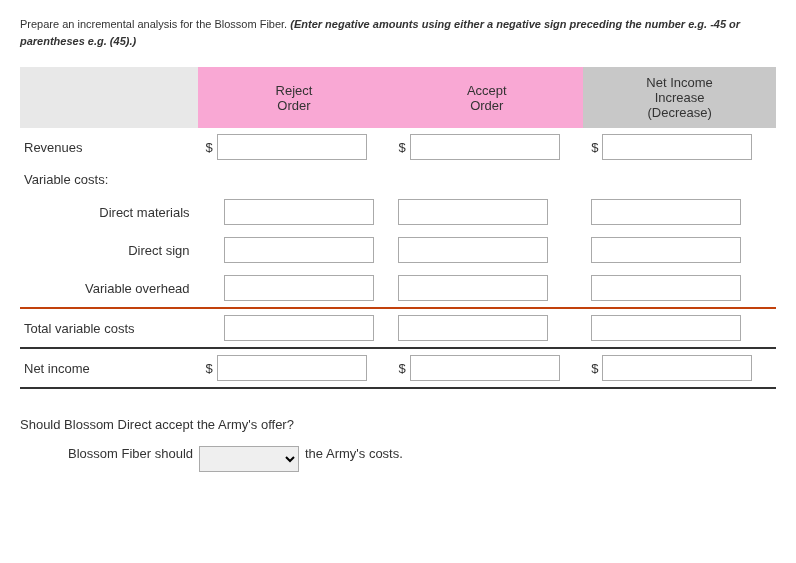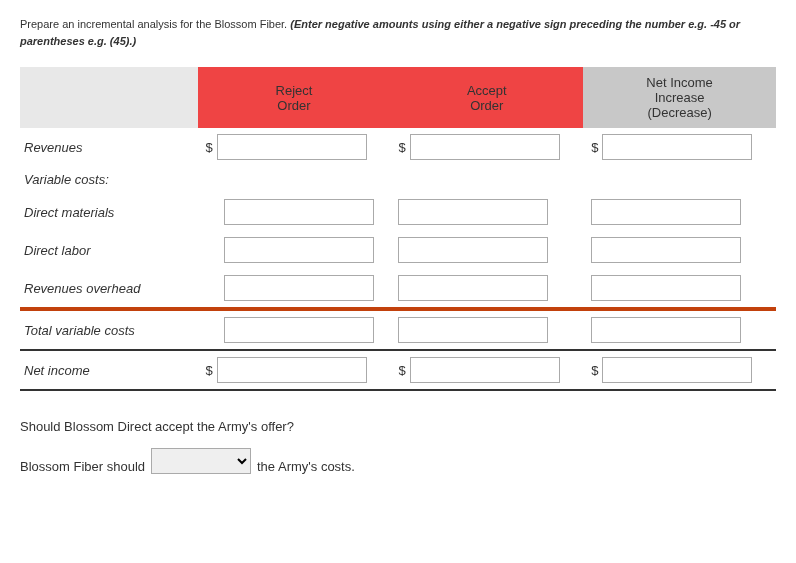--- a/index.html
+++ b/index.html
@@ -23,21 +23,21 @@
     }
     .table-wrapper {
       width: 100%;
       margin-bottom: 28px;
     }
     table {
       width: 100%;
       border-collapse: collapse;
     }
     thead th {
-      background: #ef4444;
+      background: #f9a8d4;
       text-align: center;
       font-weight: normal;
       font-size: 13px;
       padding: 8px 10px;
       border: none;
     }
     thead th.label-col {
       background: #e8e8e8;
       text-align: left;
     }
@@ -45,21 +45,20 @@
       background: #c8c8c8;
     }
     tbody tr td {
       padding: 6px 8px;
       vertical-align: middle;
       font-size: 13px;
     }
     tbody tr td.label-cell {
       width: 175px;
       padding-left: 4px;
-      font-style: italic;
     }
     .input-cell {
       width: 190px;
     }
     .input-wrapper {
       display: flex;
       align-items: center;
     }
     .dollar-sign {
       margin-right: 4px;
@@ -67,41 +66,43 @@
     }
     input[type="text"] {
       width: 150px;
       height: 26px;
       border: 1px solid #aaa;
       padding: 2px 6px;
       font-size: 13px;
       outline: none;
     }
     .section-divider td {
-      border-top: 4px solid #c2410c;
+      border-top: 2px solid #c2410c;
     }
     .net-income-row td {
       border-top: 2px solid #333;
       border-bottom: 2px solid #333;
     }
     .sub-label {
       padding-left: 16px;
+      text-align: right;
     }
     .bottom-section {
       margin-top: 10px;
     }
     .bottom-section p {
       font-size: 13px;
       margin-bottom: 14px;
     }
     .bottom-answer {
       display: flex;
-      align-items: flex-end;
+      align-items: flex-start;
       gap: 6px;
       font-size: 13px;
+      margin-left: 48px;
     }
     select {
       height: 26px;
       border: 1px solid #aaa;
       font-size: 13px;
       padding: 0 4px;
       min-width: 100px;
     }
   </style>
 </head>
@@ -166,40 +167,40 @@
           </div>
         </td>
         <td class="input-cell">
           <div class="input-wrapper">
             <input type="text" value="" style="">
           </div>
         </td>
       </tr>
 
       <tr>
-        <td class="label-cell sub-label">Direct labor</td>
-        <td class="input-cell">
-          <div class="input-wrapper">
-            <input type="text" value="" style="margin-left: 18px;">
-          </div>
-        </td>
-        <td class="input-cell">
-          <div class="input-wrapper">
-            <input type="text" value="" style="">
-          </div>
-        </td>
-        <td class="input-cell">
-          <div class="input-wrapper">
-            <input type="text" value="" style="">
-          </div>
-        </td>
-      </tr>
-
-      <tr>
-        <td class="label-cell sub-label">Revenues overhead</td>
+        <td class="label-cell sub-label">Direct sign</td>
+        <td class="input-cell">
+          <div class="input-wrapper">
+            <input type="text" value="" style="margin-left: 18px;">
+          </div>
+        </td>
+        <td class="input-cell">
+          <div class="input-wrapper">
+            <input type="text" value="" style="">
+          </div>
+        </td>
+        <td class="input-cell">
+          <div class="input-wrapper">
+            <input type="text" value="" style="">
+          </div>
+        </td>
+      </tr>
+
+      <tr>
+        <td class="label-cell sub-label">Variable overhead</td>
         <td class="input-cell">
           <div class="input-wrapper">
             <input type="text" value="" style="margin-left: 18px;">
           </div>
         </td>
         <td class="input-cell">
           <div class="input-wrapper">
             <input type="text" value="" style="">
           </div>
         </td>

